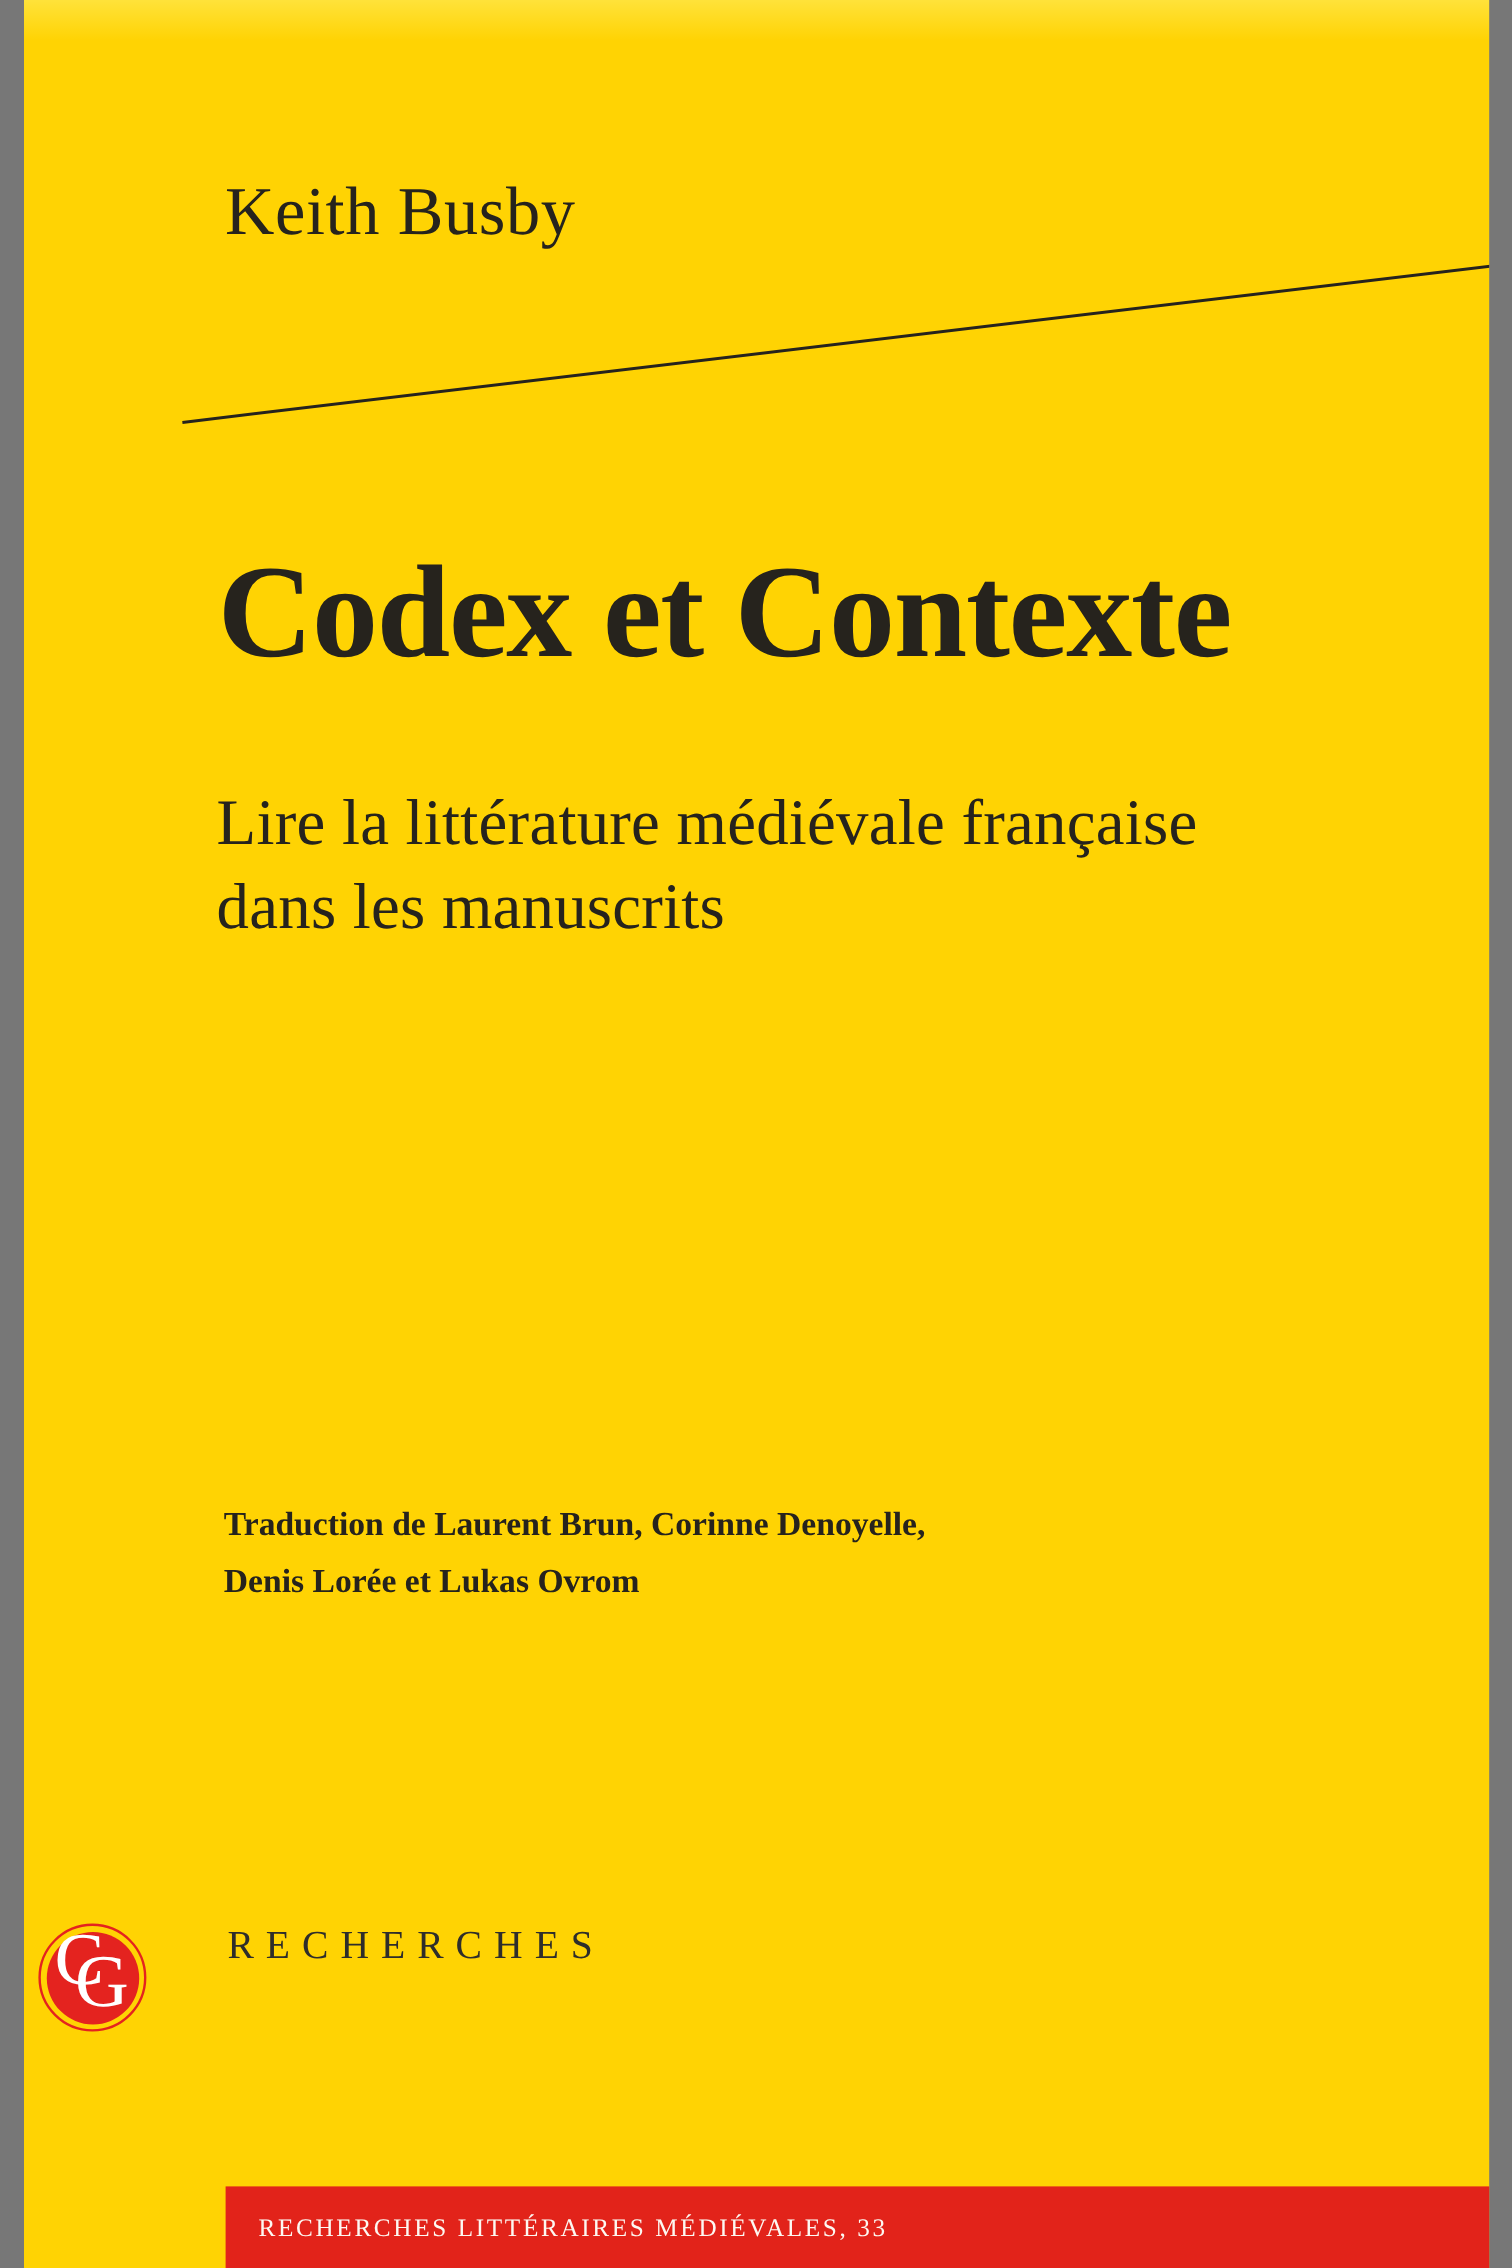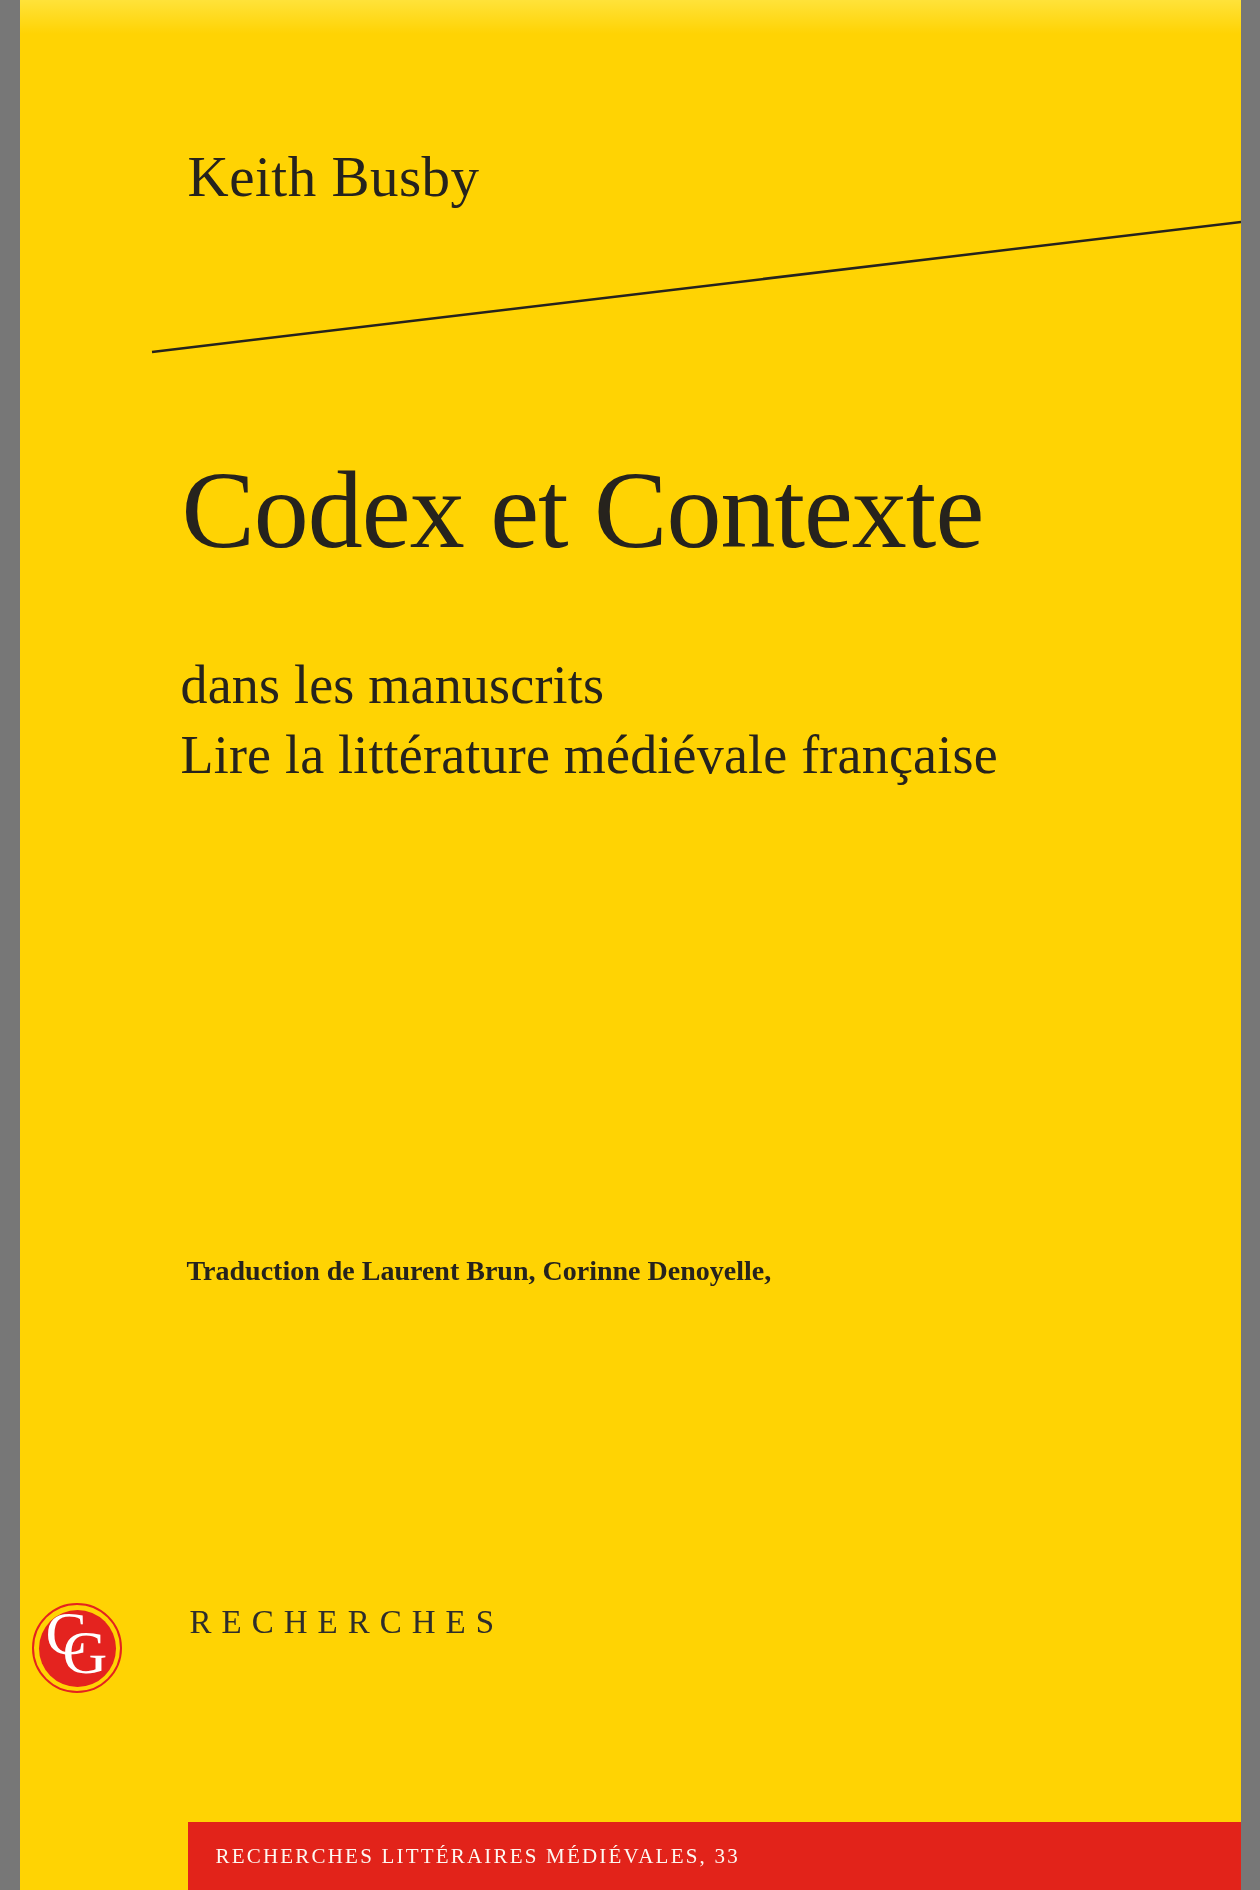--- a/index.html
+++ b/index.html
@@ -38,21 +38,21 @@
     width: 1260px;
     height: 1890px;
     pointer-events: none;
   }
   .title {
     position: absolute;
     left: 162px;
     top: 455px;
     margin: 0;
     font-size: 110px;
-    font-weight: normal;
+    font-weight: bold;
     line-height: 1;
     letter-spacing: -1px;
   }
   .subtitle {
     position: absolute;
     left: 161px;
     top: 650px;
     font-size: 54px;
     line-height: 70px;
     letter-spacing: 0.2px;
@@ -148,26 +148,27 @@
 
   <div class="author">Keith Busby</div>
 
   <svg class="rule-svg" viewBox="0 0 1260 1890" xmlns="http://www.w3.org/2000/svg">
     <line x1="132" y1="352" x2="1262" y2="217" stroke="#26231d" stroke-width="2.5"></line>
   </svg>
 
   <h1 class="title">Codex et Contexte</h1>
 
   <div class="subtitle">
+    <div>Lire la littérature médiévale française</div>
     <div>dans les manuscrits</div>
-    <div>Lire la littérature médiévale française</div>
   </div>
 
   <div class="credits">
     <div>Traduction de Laurent Brun, Corinne Denoyelle,</div>
+    <div>Denis Lorée et Lukas Ovrom</div>
   </div>
 
   <div class="logo">
     <div class="logo-ring"></div>
     <div class="logo-disc"></div>
     <span class="mono mono-c">C</span>
     <span class="mono mono-g">G</span>
   </div>
 
   <div class="wordmark-line1">RECHERCHES</div>

